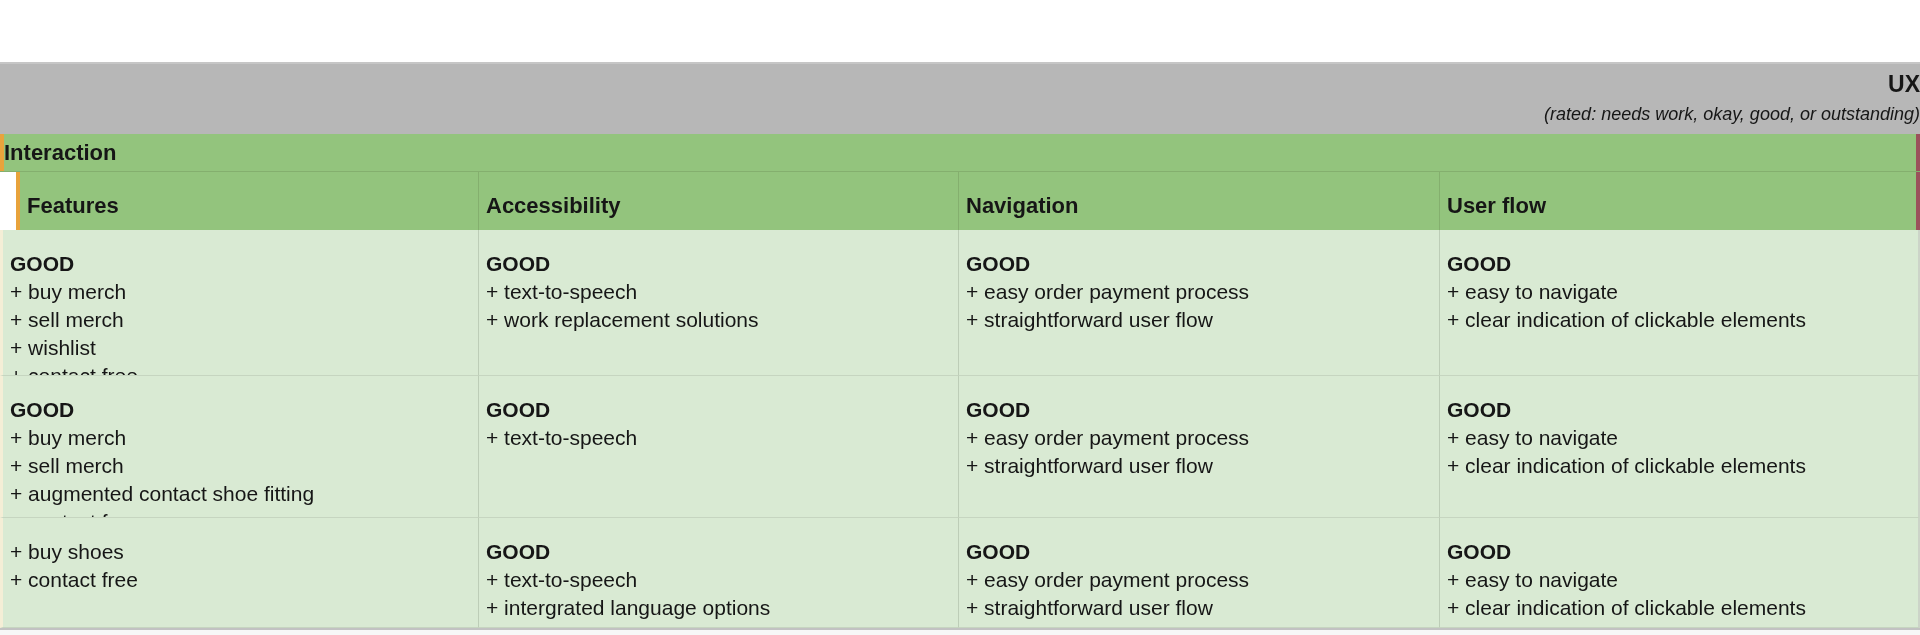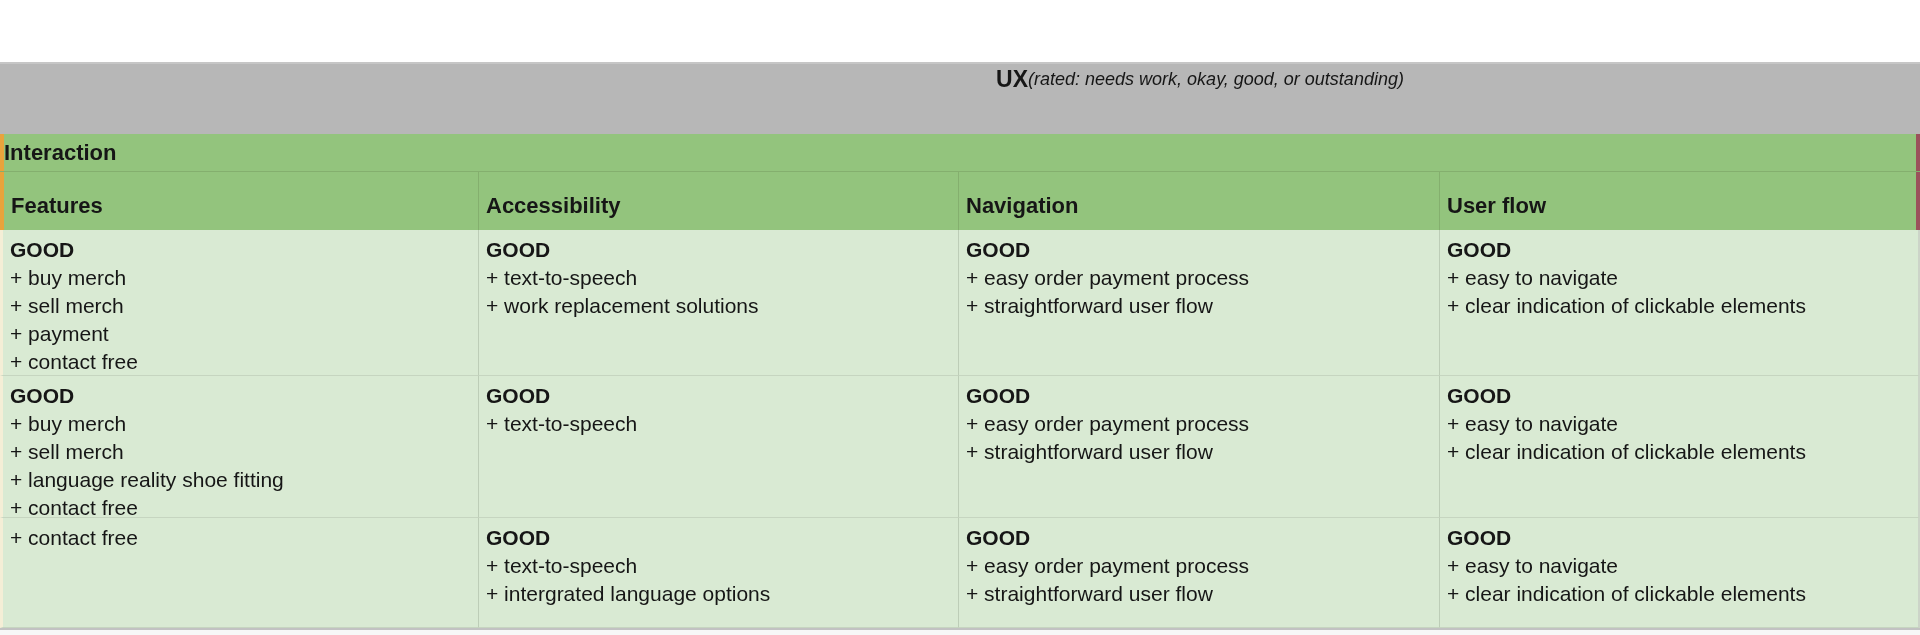--- a/index.html
+++ b/index.html
@@ -32,23 +32,23 @@
     left: 0; top: 62px;
     width: 1920px; height: 72px;
     background: var(--gray-band);
     border-top: 2px solid #c6c6c6;
   }
   .title-wrap {
     margin-left: 480px;
     width: 1440px;
     height: 100%;
     display: flex;
-    flex-direction: row;
+    flex-direction: column;
     justify-content: center;
-    align-items: flex-start;
+    align-items: flex-end;
     line-height: 30px;
     font-size: 23px;
   }
   .title-main { font-weight: bold; }
   .title-sub  { font-style: italic; font-size: 18px; }
 
   
   .band-interaction {
     position: absolute;
     left: 0; top: 134px;
@@ -73,37 +73,37 @@
   }
   .hcell {
     background: var(--section-green);
     border-right: 1px solid var(--grid-line-header);
     display: flex;
     align-items: flex-end;
     padding: 0 0 11px 7px;
     font-weight: bold;
     font-size: 22px;
   }
-  .hcell:first-child { border-left: 4px solid var(--left-border-orange); }
+  .hcell:first-child { border-left: 4px solid var(--left-border-orange); margin-left: 16px; }
   .hcell:last-child  { border-right: 4px solid var(--right-border-maroon); }
 
   
   .body-grid {
     position: absolute;
     left: 0; top: 230px;
     width: 1920px; height: 398px;
     display: grid;
     grid-template-columns: 479px 480px 481px 480px;
     grid-template-rows: 146px 142px 110px;
   }
   .cell {
     background: var(--cell-green);
     border-right: 1px solid var(--grid-line-body-v);
     border-bottom: 1px solid var(--grid-line-body-h);
-    padding: 6px 6px 0 7px;
+    padding: 20px 6px 0 7px;
     font-size: 21px;
     line-height: 28px;
     overflow: hidden;
   }
   .cell.col-first { border-left: 3px solid var(--left-border-pale); }
   .cell.col-last  { border-right: 2px solid #ccd4c8; }
   .rating { font-weight: bold; }
 
   
   .bottom-strip {
@@ -144,21 +144,21 @@
       <span>User flow</span>
     </div>
   </div>
 
   <div class="body-grid">
 
     <div class="cell col-first">
       <div class="rating">GOOD</div>
       <div class="line">+ buy merch</div>
       <div class="line">+ sell merch</div>
-      <div class="line">+ payment</div>
+      <div class="line">+ wishlist</div>
       <div class="line">+ contact free</div>
     </div>
     <div class="cell">
       <div class="rating">GOOD</div>
       <div class="line">+ text-to-speech</div>
       <div class="line">+ work replacement solutions</div>
     </div>
     <div class="cell">
       <div class="rating">GOOD</div>
       <div class="line">+ easy order payment process</div>
@@ -167,39 +167,40 @@
     <div class="cell col-last">
       <div class="rating">GOOD</div>
       <div class="line">+ easy to navigate</div>
       <div class="line">+ clear indication of clickable elements</div>
     </div>
 
     <div class="cell col-first">
       <div class="rating">GOOD</div>
       <div class="line">+ buy merch</div>
       <div class="line">+ sell merch</div>
-      <div class="line">+ language reality shoe fitting</div>
+      <div class="line">+ augmented contact shoe fitting</div>
       <div class="line">+ contact free</div>
     </div>
     <div class="cell">
       <div class="rating">GOOD</div>
       <div class="line">+ text-to-speech</div>
     </div>
     <div class="cell">
       <div class="rating">GOOD</div>
       <div class="line">+ easy order payment process</div>
       <div class="line">+ straightforward user flow</div>
     </div>
     <div class="cell col-last">
       <div class="rating">GOOD</div>
       <div class="line">+ easy to navigate</div>
       <div class="line">+ clear indication of clickable elements</div>
     </div>
 
     <div class="cell col-first">
+      <div class="line">+ buy shoes</div>
       <div class="line">+ contact free</div>
     </div>
     <div class="cell">
       <div class="rating">GOOD</div>
       <div class="line">+ text-to-speech</div>
       <div class="line">+ intergrated language options</div>
     </div>
     <div class="cell">
       <div class="rating">GOOD</div>
       <div class="line">+ easy order payment process</div>

